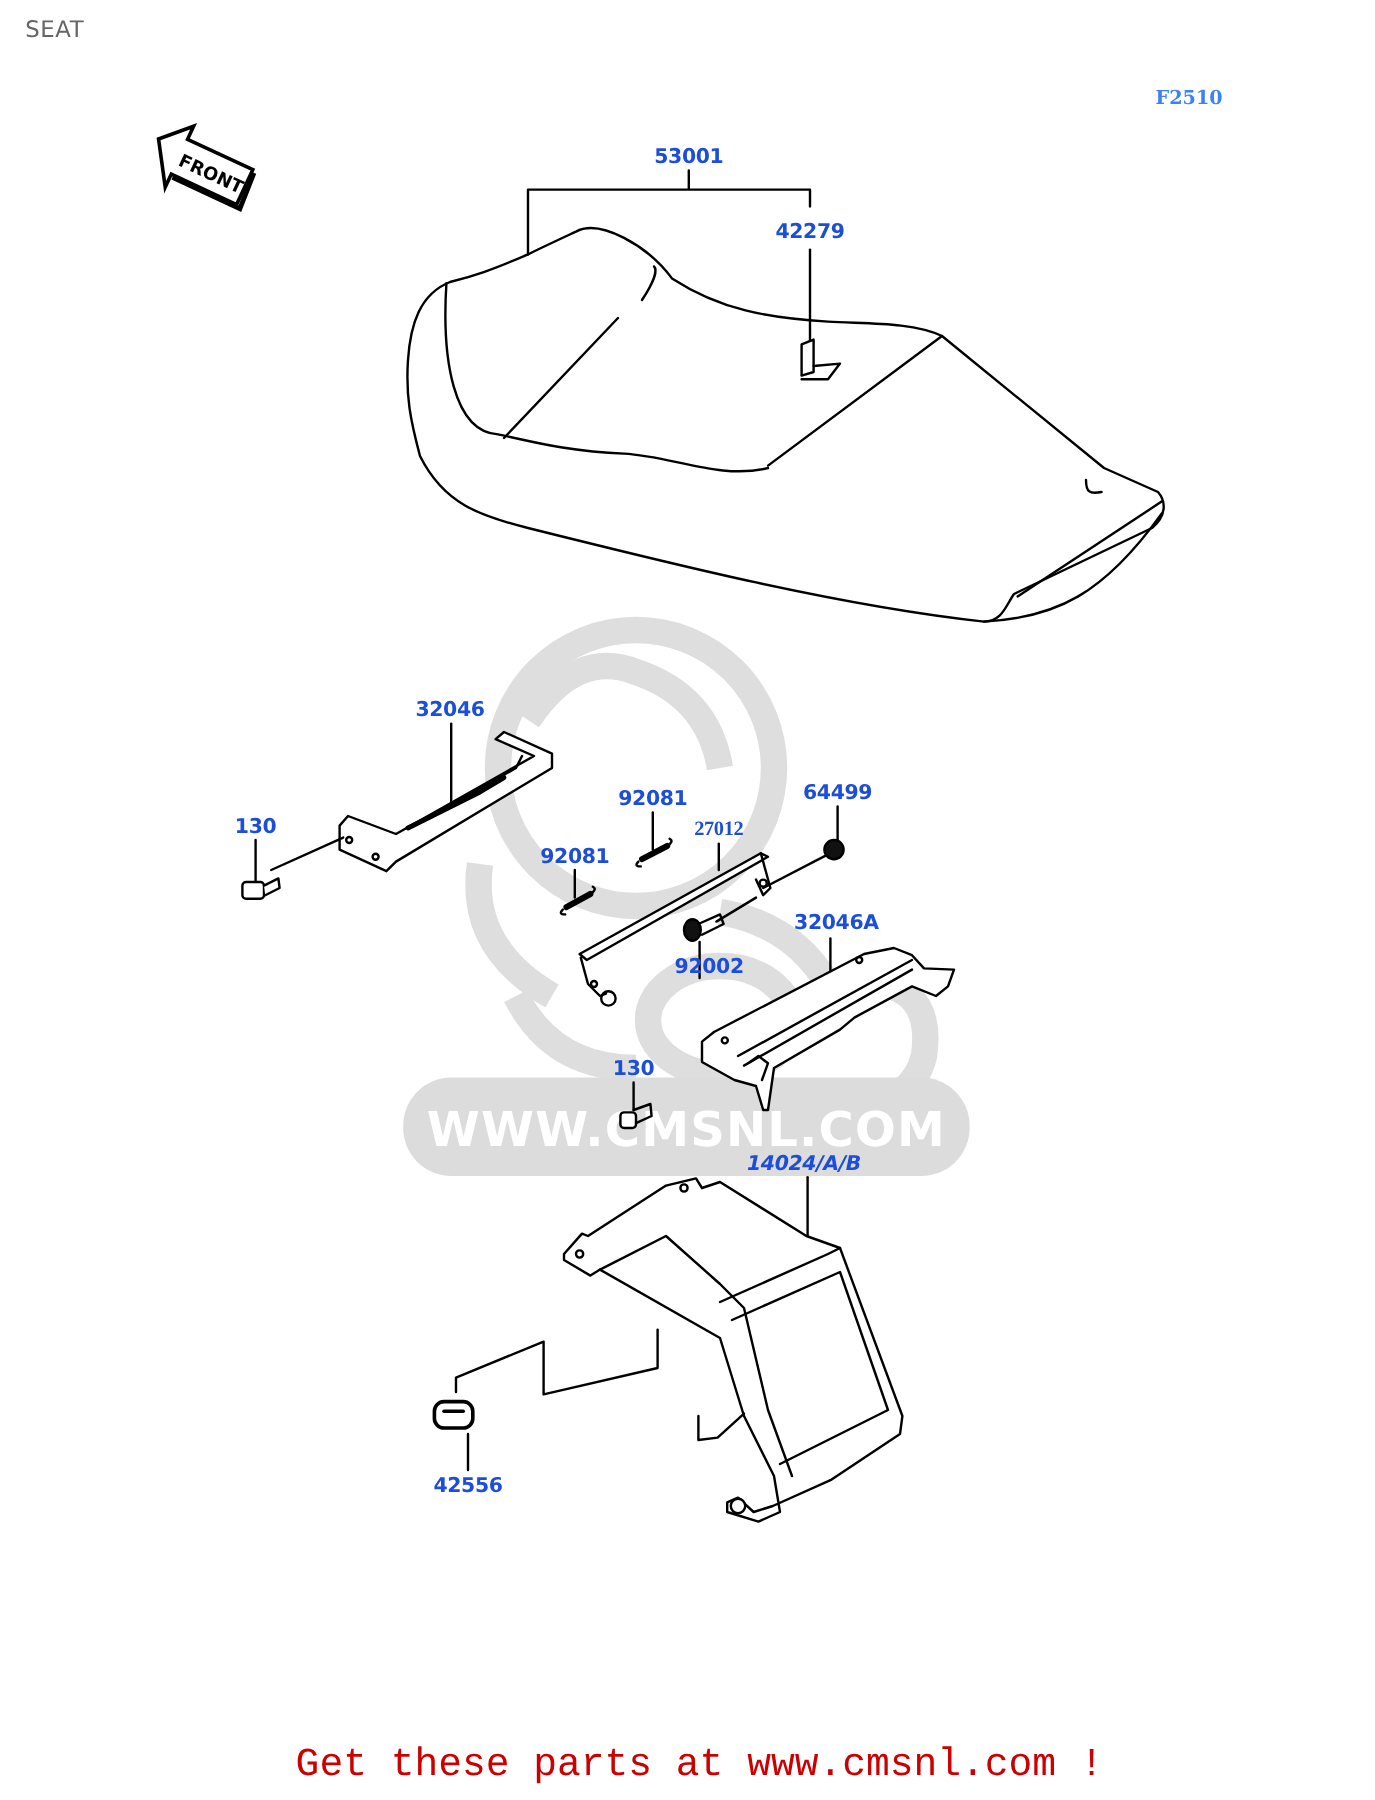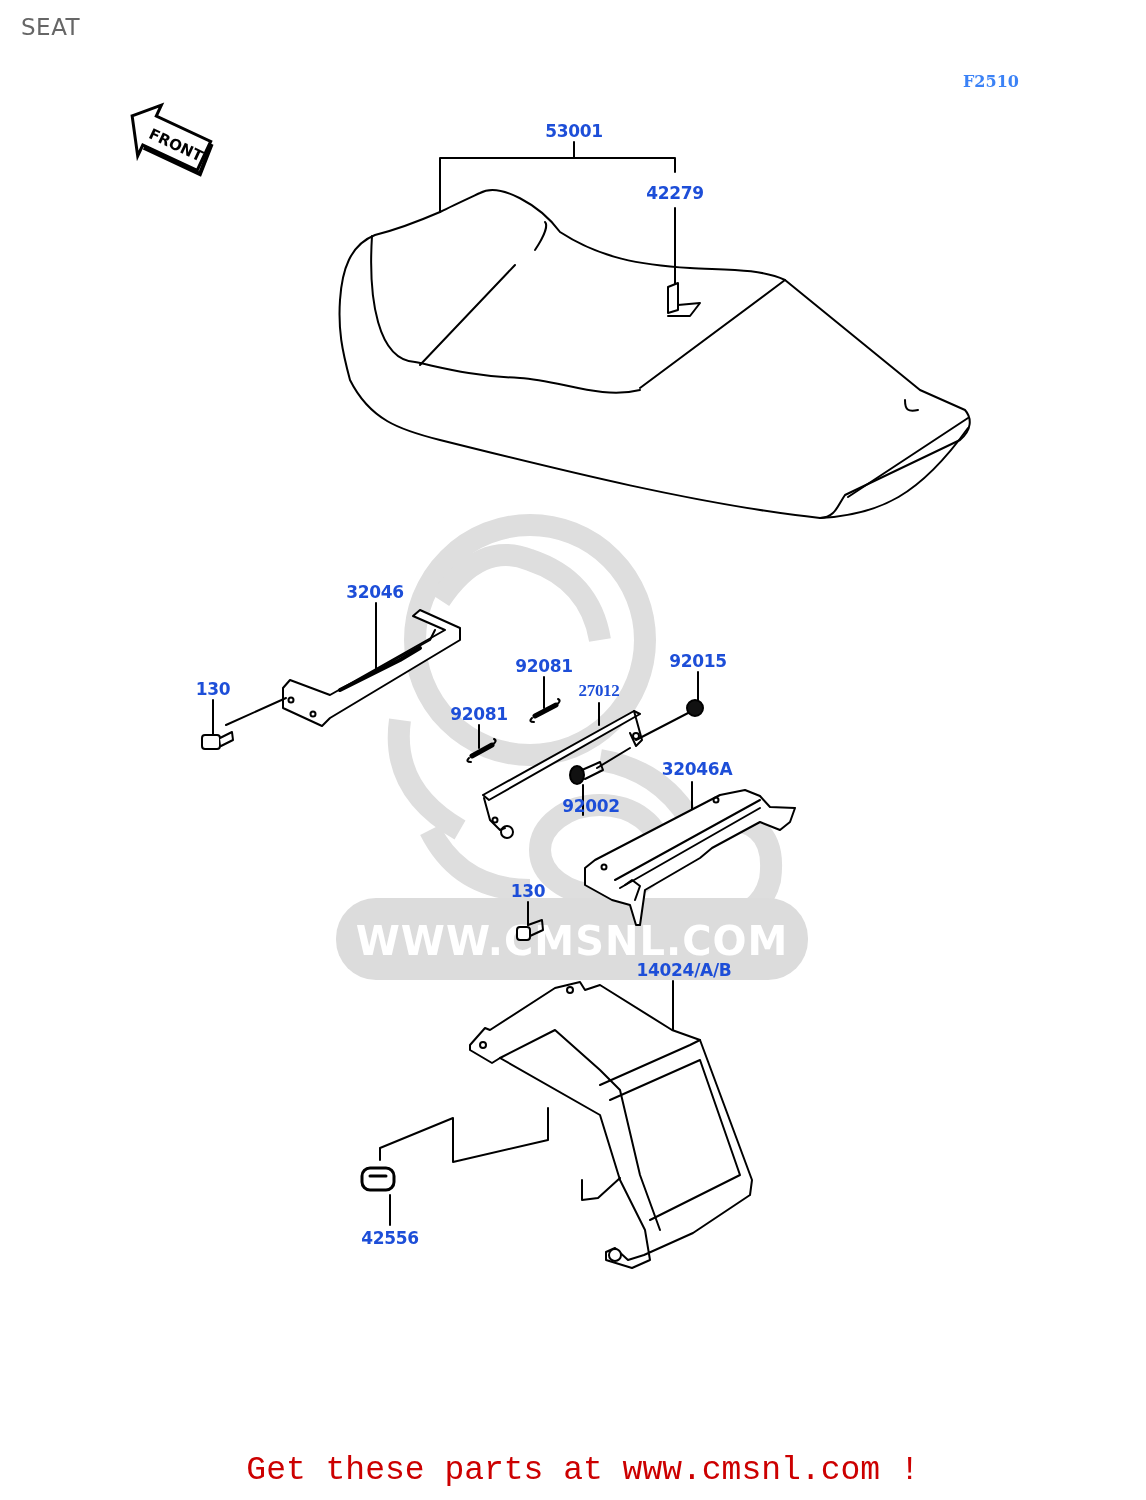--- a/index.html
+++ b/index.html
@@ -1,19 +1,19 @@
 <!DOCTYPE html>
 <html><head>
   <meta charset="utf-8">
   <style>
     html, body { margin: 0; padding: 0; background: #ffffff; }
     body { width: 1146px; height: 1500px; position: relative; overflow: hidden; }
     .page-title {
       position: absolute; left: 21px; top: 14px;
-      font-family: "DejaVu Sans", sans-serif; font-size: 23px; color: #666666;
+      font-family: "DejaVu Sans", sans-serif; font-size: 19px; color: #666666;
       letter-spacing: 0.5px;
     }
     .fig-code {
       position: absolute; left: 963px; top: 72px;
       font-family: "DejaVu Serif", serif; font-weight: bold; font-size: 16px; color: #3b82f6;
     }
     .diagram { position: absolute; left: 0; top: 0; width: 1146px; height: 1500px; }
     .part-label {
       position: absolute; font-family: "DejaVu Sans", sans-serif; font-size: 17px;
       font-weight: bold; color: #1d4ed8; transform: translateX(-50%); white-space: nowrap;
@@ -166,23 +166,23 @@
     </g>
   </g>
 </svg>
 
 <div>
   <div class="part-label" style="left:574px;top:121px;">53001</div>
   <div class="part-label" style="left:675px;top:183px;">42279</div>
   <div class="part-label" style="left:375px;top:582px;">32046</div>
   <div class="part-label" style="left:213px;top:679px;">130</div>
   <div class="part-label" style="left:544px;top:656px;">92081</div>
-  <div class="part-label" style="left:698px;top:651px;">92015</div>
+  <div class="part-label" style="left:698px;top:651px;">64499</div>
   <div class="part-label" style="left:599px;top:681px;font-family:Liberation Serif, serif;">27012</div>
   <div class="part-label" style="left:479px;top:704px;">92081</div>
   <div class="part-label" style="left:697px;top:759px;">32046A</div>
   <div class="part-label" style="left:591px;top:796px;">92002</div>
   <div class="part-label" style="left:528px;top:881px;">130</div>
-  <div class="part-label" style="left:684px;top:960px;">14024/A/B</div>
+  <div class="part-label" style="left:670px;top:960px;font-style:italic;">14024/A/B</div>
   <div class="part-label" style="left:390px;top:1228px;">42556</div>
 </div>
 
 <a class="footer-cta">Get these parts at www.cmsnl.com !</a>
 
 </body></html>

